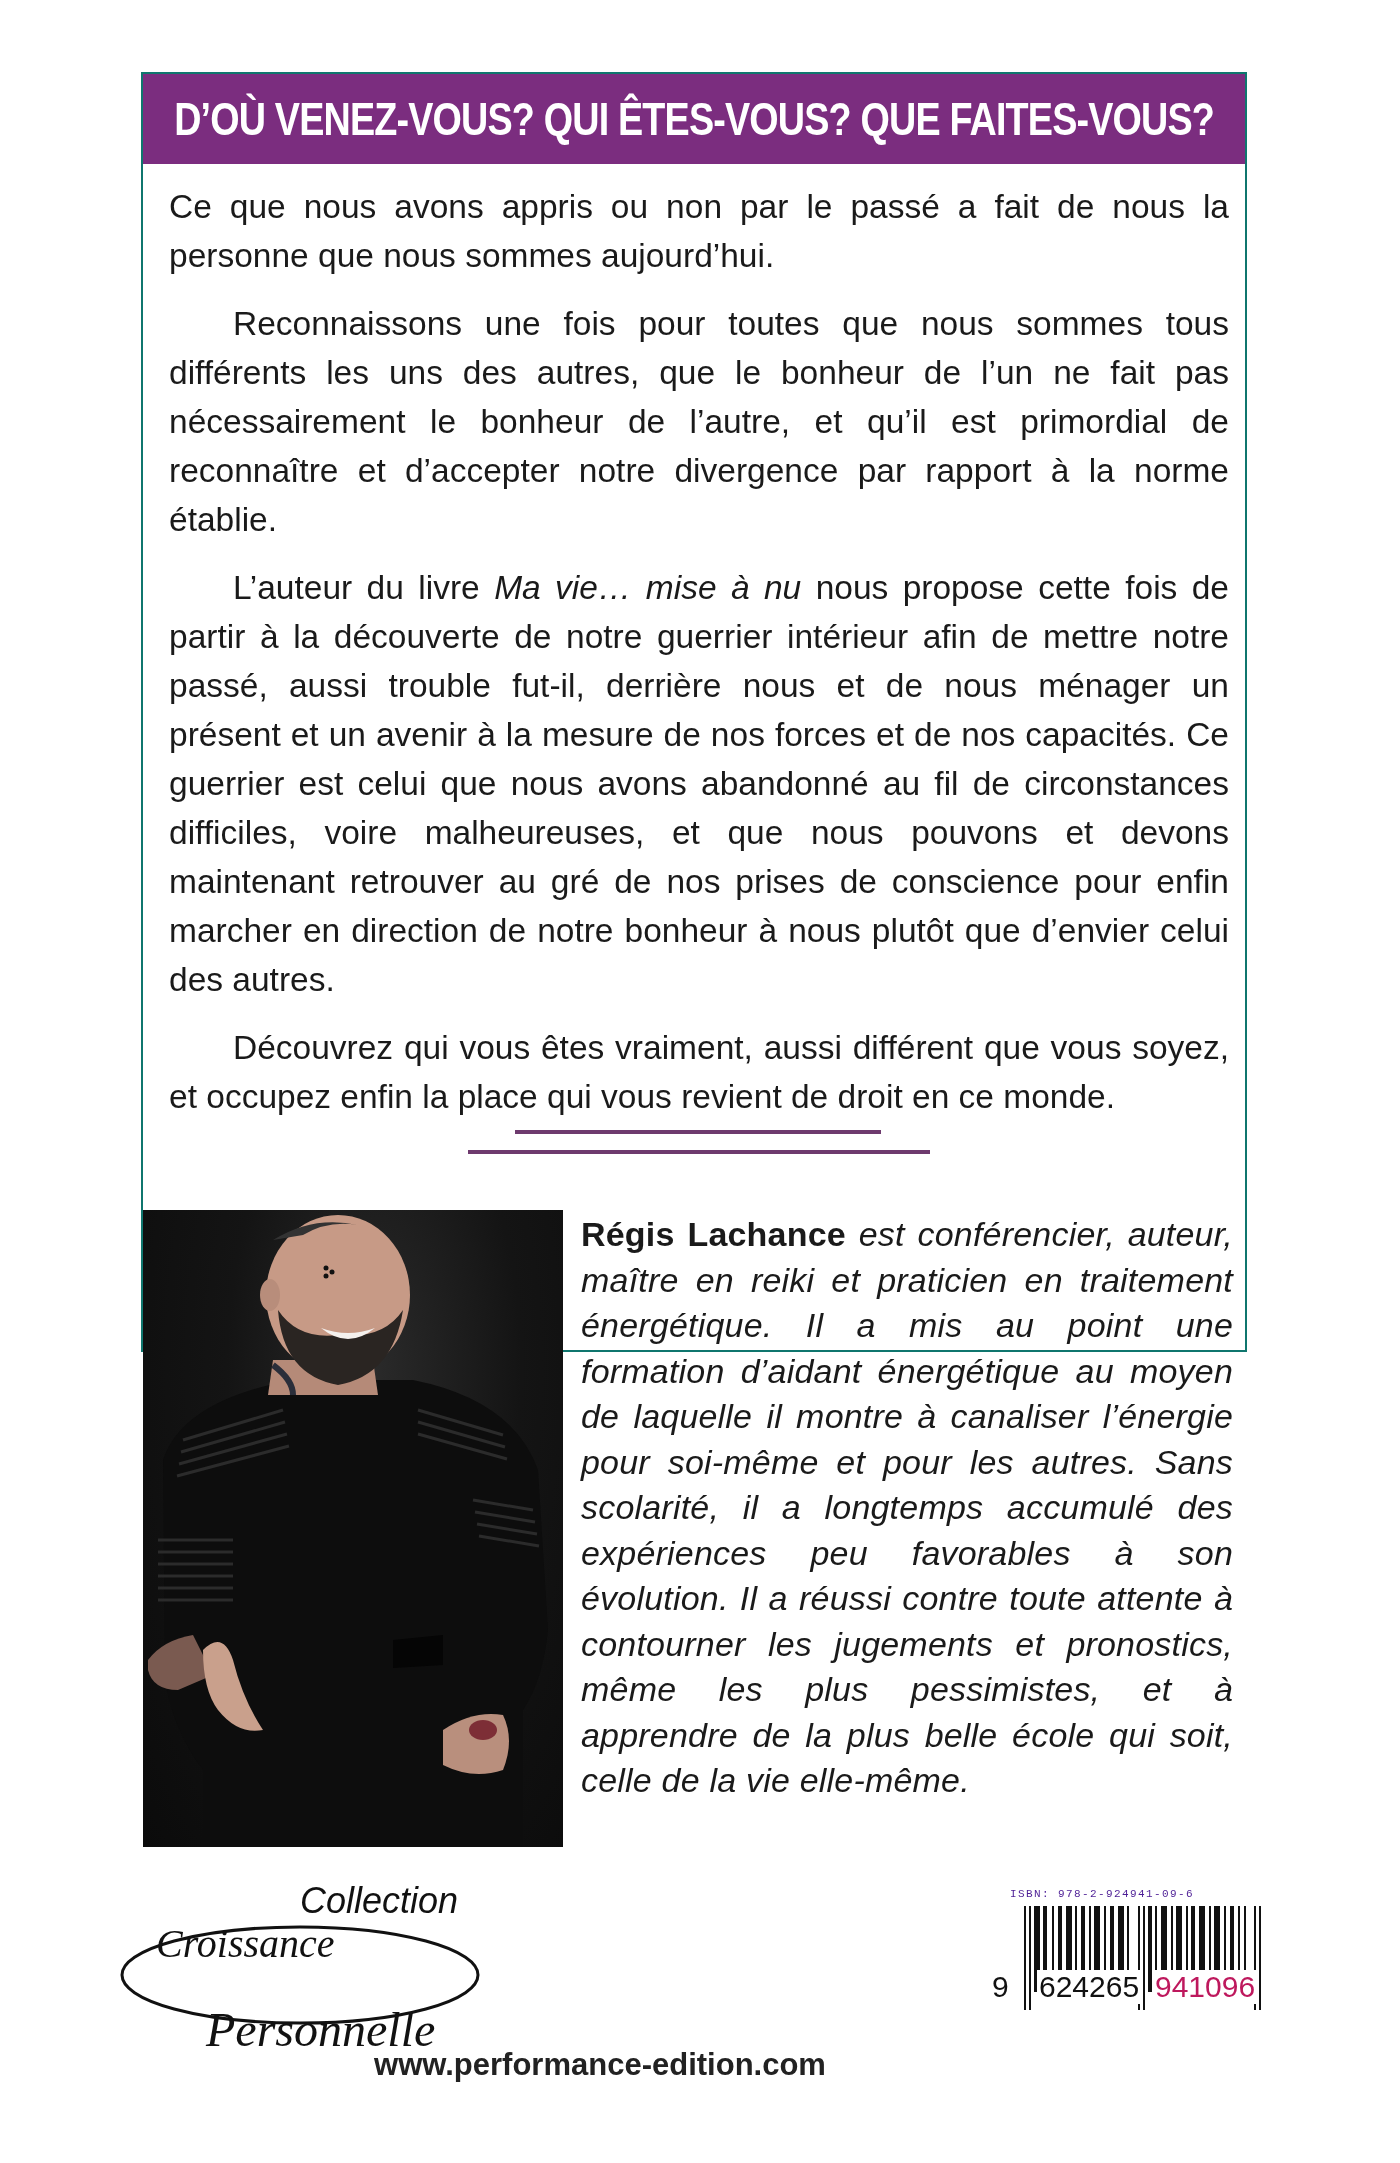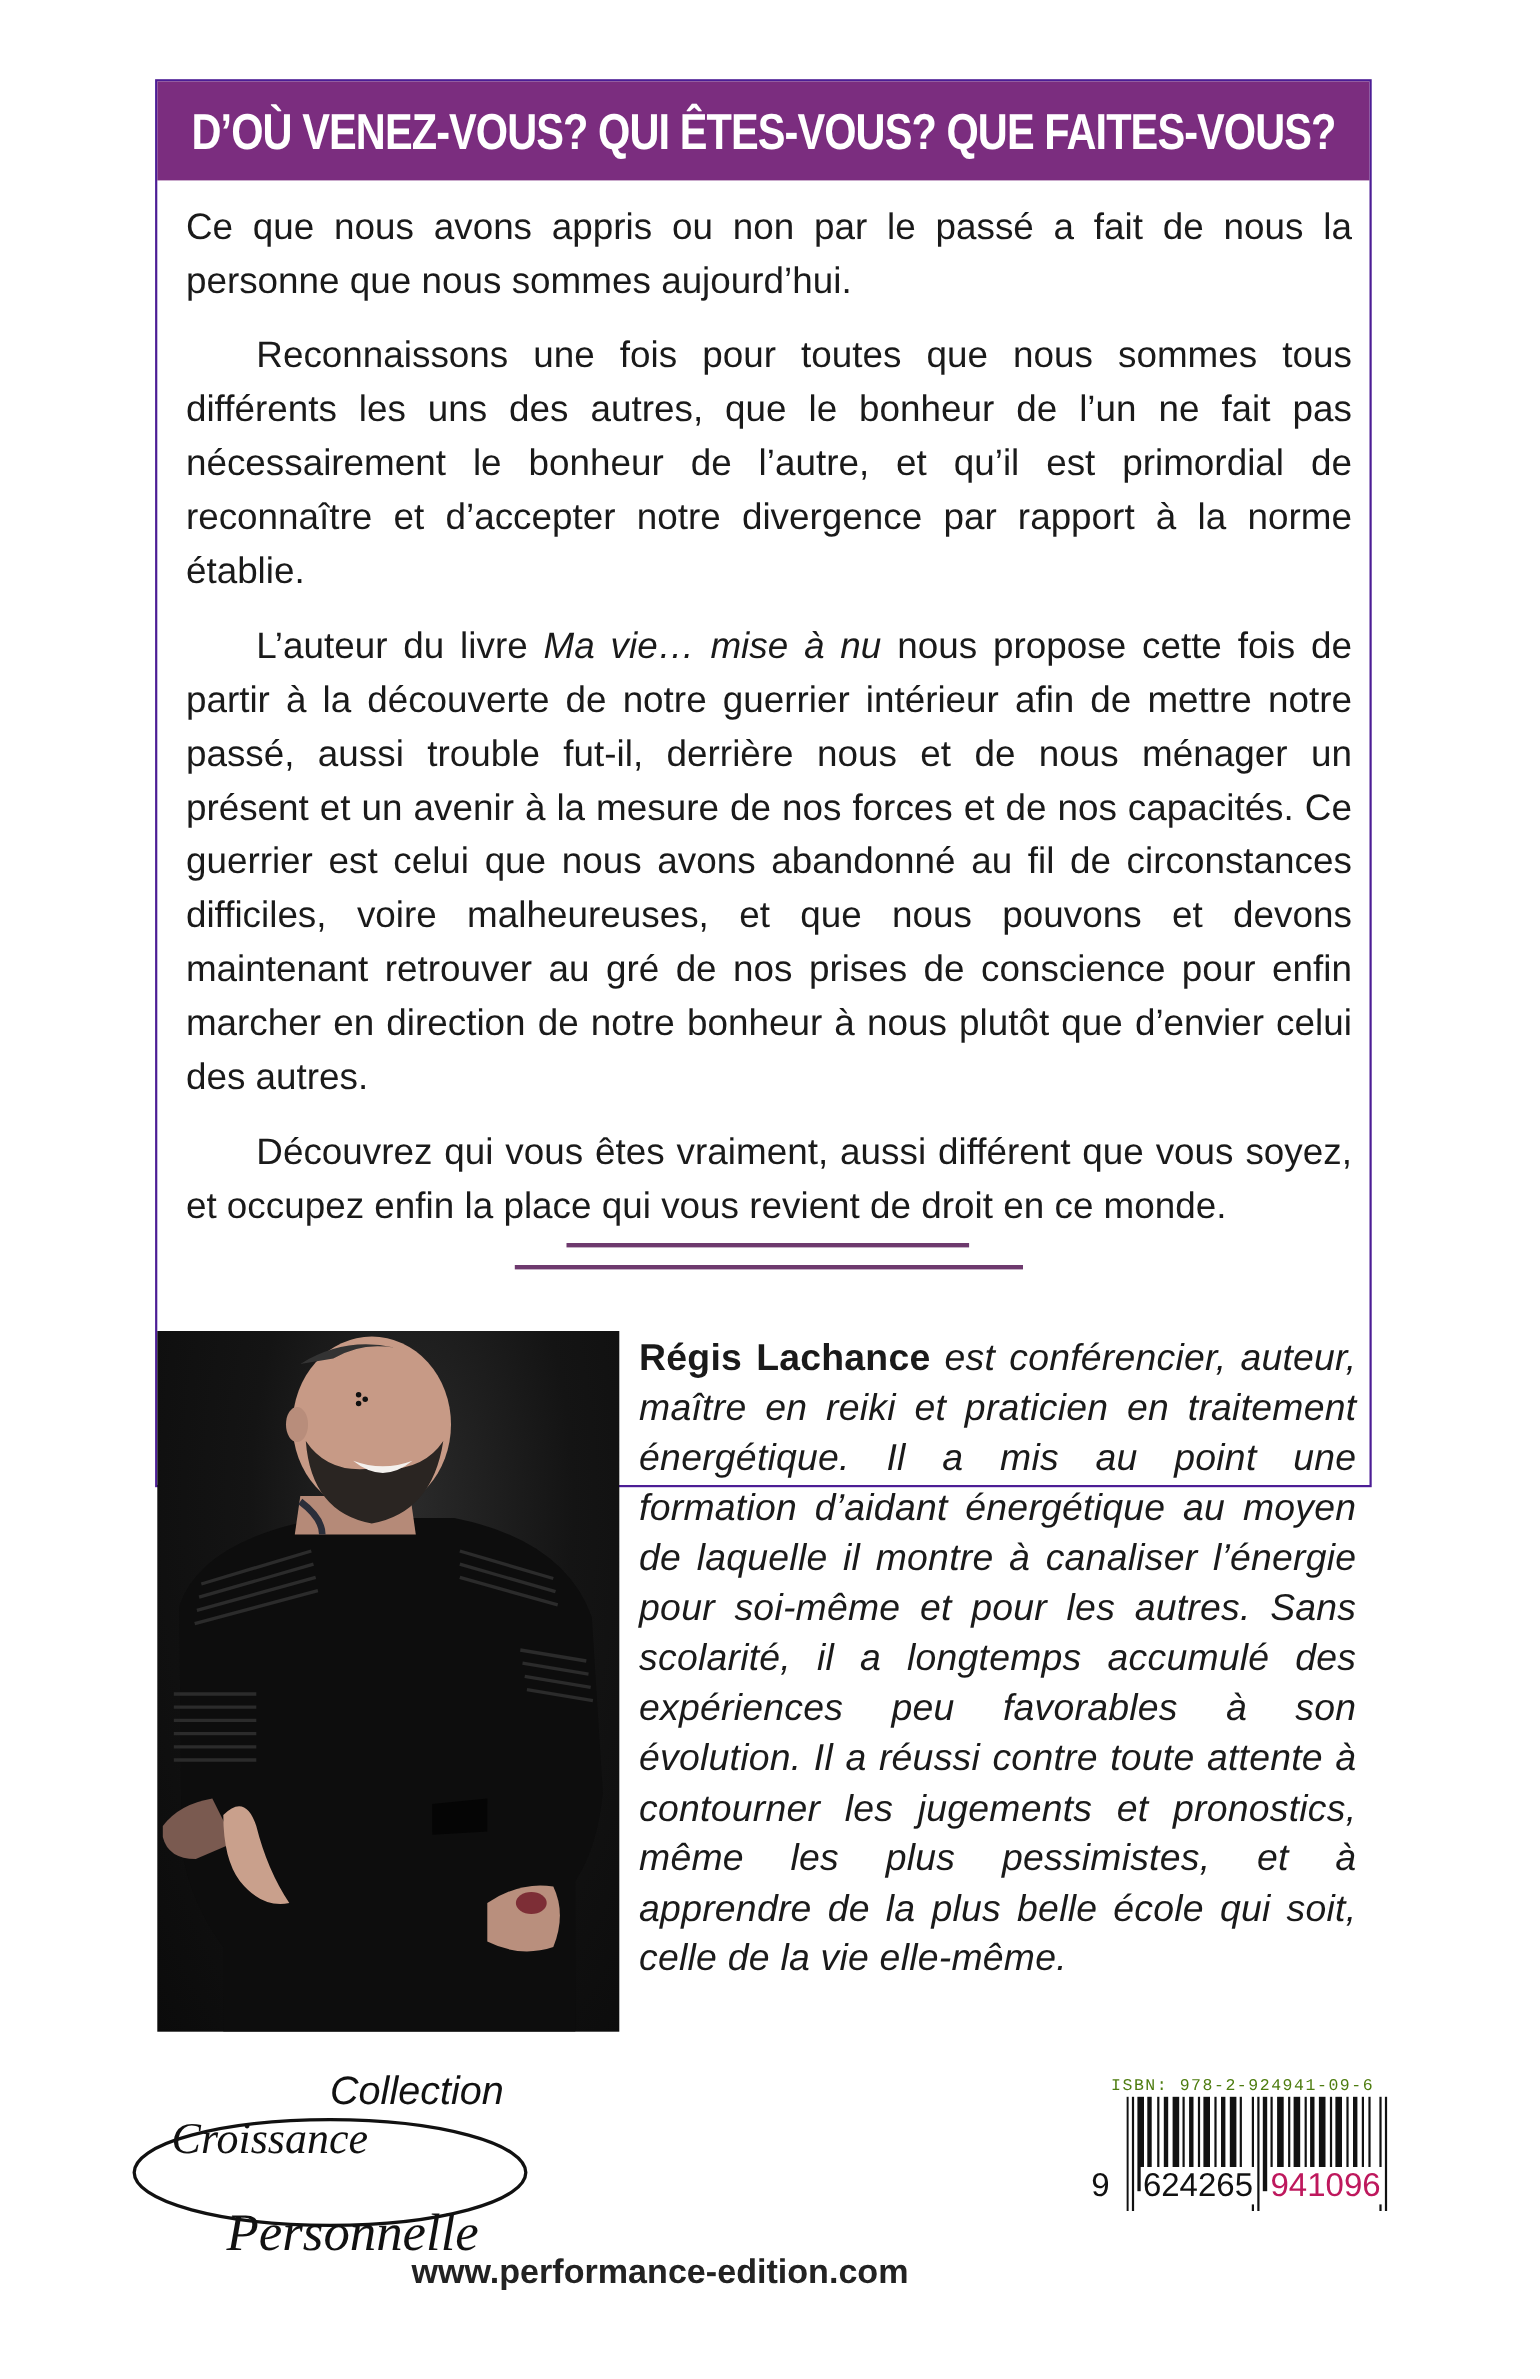--- a/index.html
+++ b/index.html
@@ -1,18 +1,18 @@
 <!DOCTYPE html>
 <html><head>
 <meta charset="utf-8">
 <style>
   html, body { margin: 0; padding: 0; background: #ffffff; }
   body { width: 1400px; height: 2163px; position: relative; overflow: hidden; font-family: "Liberation Sans", sans-serif; color: #1a1a1a; }
 
-  .frame { position: absolute; left: 141px; top: 72px; width: 1106px; height: 1280px; border: 2px solid #4c1d95; box-sizing: border-box; background: #fff; }
+  .frame { position: absolute; left: 141px; top: 72px; width: 1106px; height: 1280px; border: 2px solid #0f766e; box-sizing: border-box; background: #fff; }
 
   .title-bar { position: absolute; left: 0; top: 0; width: 100%; height: 90px; background: #7b2d7f; display: flex; align-items: center; justify-content: center; }
   .title-text { color: #ffffff; font-family: "Liberation Sans", sans-serif; font-weight: bold; font-size: 46px; letter-spacing: -1px; transform: scaleX(0.82); white-space: nowrap; text-transform: uppercase; }
 
   .body-text { position: absolute; left: 18px; top: 108px; width: 1068px; font-family: "Liberation Sans", sans-serif; font-size: 33.5px; line-height: 49px; color: #1a1a1a; text-align: justify; }
   .body-text p { margin: 0 0 19px 8px; hyphens: manual; }
   .body-text p.indent { text-indent: 64px; }
   .body-text em { font-style: italic; }
 
   .divider { position: absolute; height: 4px; background: #6e3a6e; }
@@ -23,21 +23,21 @@
 
   .bio { position: absolute; left: 438px; top: 1138px; width: 652px; font-family: Liberation Sans, sans-serif; font-size: 34px; line-height: 45.5px; font-style: italic; text-align: justify; color: #1a1a1a; letter-spacing: 0.2px; }
   .bio .name { font-style: normal; font-weight: bold; }
 
   .logo { position: absolute; left: 110px; top: 1880px; width: 380px; height: 160px; }
   .logo-collection { position: absolute; left: 190px; top: 0; font-family: "Liberation Sans", sans-serif; font-style: italic; font-size: 36px; color: #111; }
   .logo-line1 { position: absolute; left: 46px; top: 40px; font-family: "Liberation Serif", serif; font-style: italic; font-size: 40px; color: #111; }
   .logo-line2 { position: absolute; left: 96px; top: 88px; font-family: "Liberation Serif", serif; font-style: italic; font-size: 48px; color: #111; margin-top: 34px; }
 
   .isbn-block { position: absolute; left: 1010px; top: 1888px; width: 270px; height: 130px; }
-  .isbn-text { position: absolute; left: 0; top: 0; font-family: "Liberation Mono", monospace; font-size: 15px; letter-spacing: 1.4px; color: #4d7c0f; white-space: nowrap; }
+  .isbn-text { position: absolute; left: 0; top: 0; font-family: "Liberation Mono", monospace; font-size: 11px; letter-spacing: 1.4px; color: #4c1d95; white-space: nowrap; }
   .barcode { position: absolute; left: 14px; top: 18px; width: 248px; height: 104px; }
   .barcode-digit-first { position: absolute; left: -18px; top: 82px; font-size: 30px; color: #111; }
   .barcode-digits-left { position: absolute; left: 27px; top: 82px; font-size: 30px; color: #111; background: #fff; padding: 0 2px; }
   .barcode-digits-right { position: absolute; left: 143px; top: 82px; font-size: 30px; color: #be185d; background: #fff; padding: 0 2px; }
 
   .website { position: absolute; left: 0; width: 1200px; top: 2047px; text-align: center; font-family: "Liberation Sans", sans-serif; font-weight: bold; font-size: 31px; color: #222; }
 </style>
 </head>
 <body>
 

